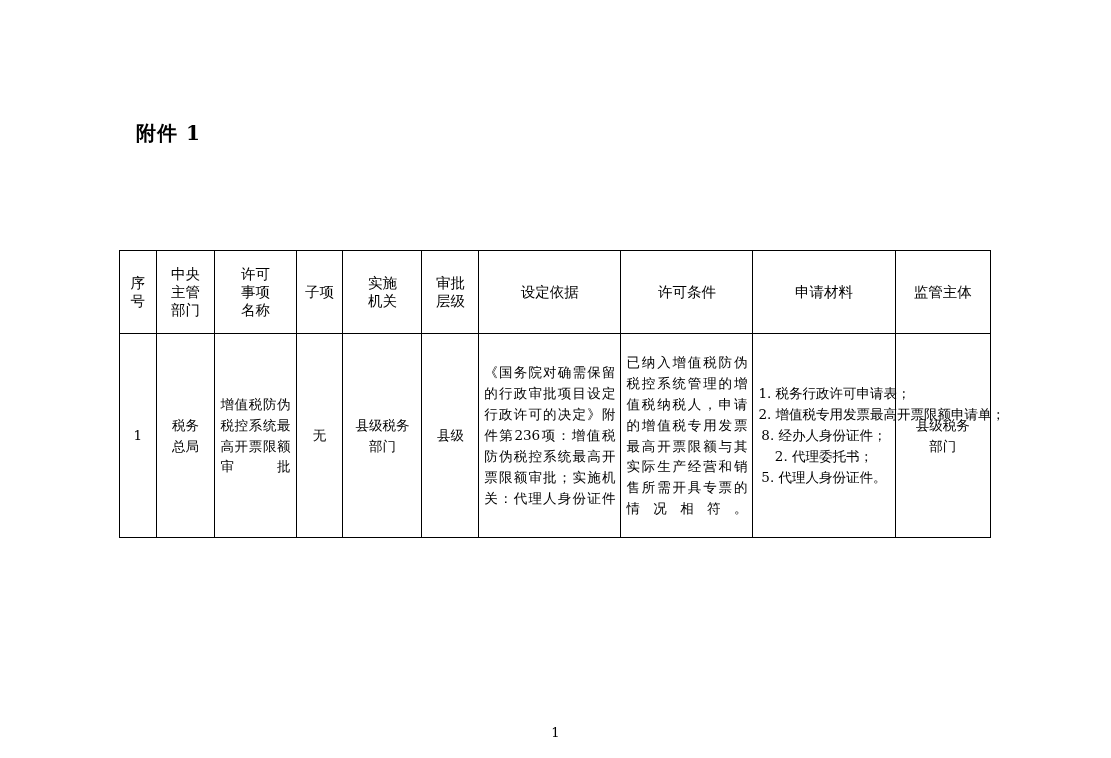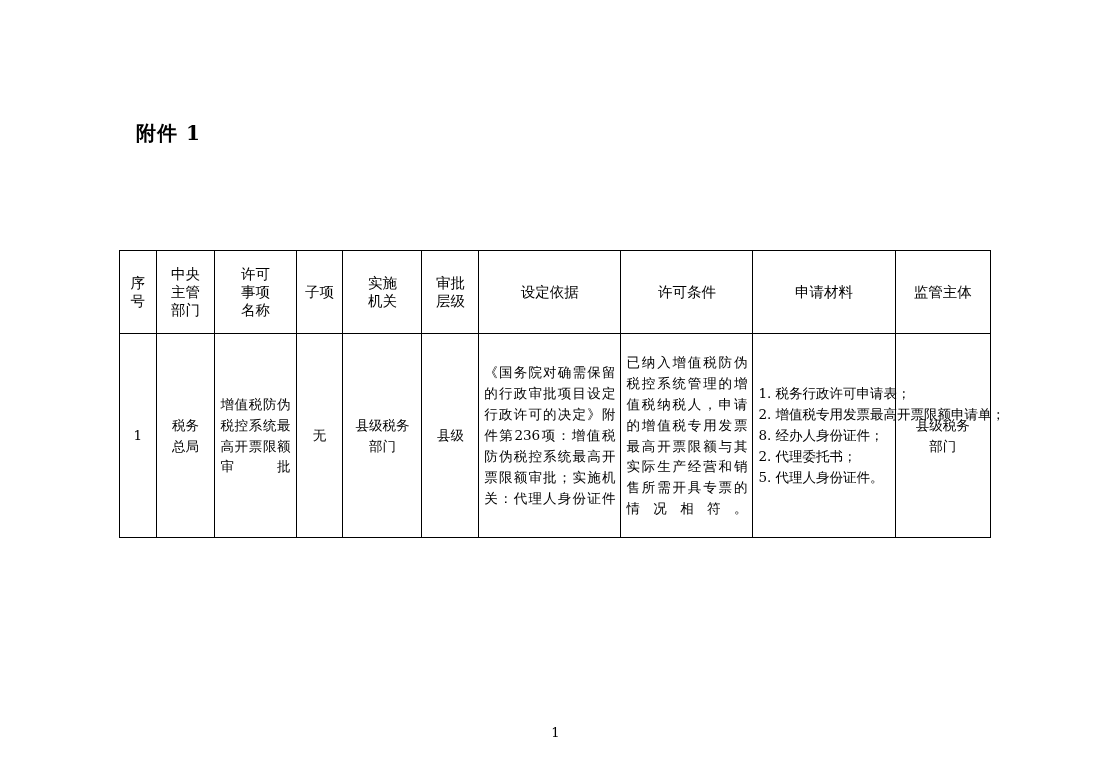--- a/index.html
+++ b/index.html
@@ -89,21 +89,21 @@
     text-align: justify;
     text-align-last: left;
     vertical-align: top;
     padding-top: 7px;
   }
   td.justify-all {
     text-align: justify;
     text-align-last: justify;
   }
   .materials {
-    text-align: left;
+    text-align: center;
     vertical-align: top;
     padding-top: 7px;
   }
   .materials div {
     white-space: nowrap;
   }
   .page-number {
     position: absolute;
     left: 0;
     right: 0;

